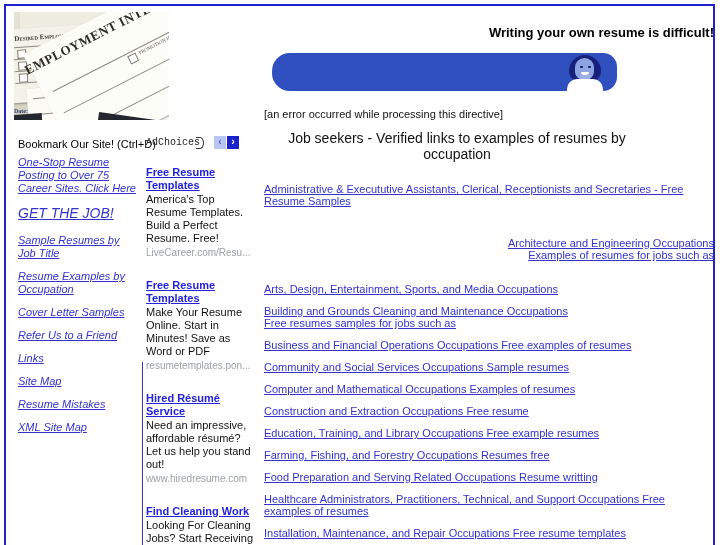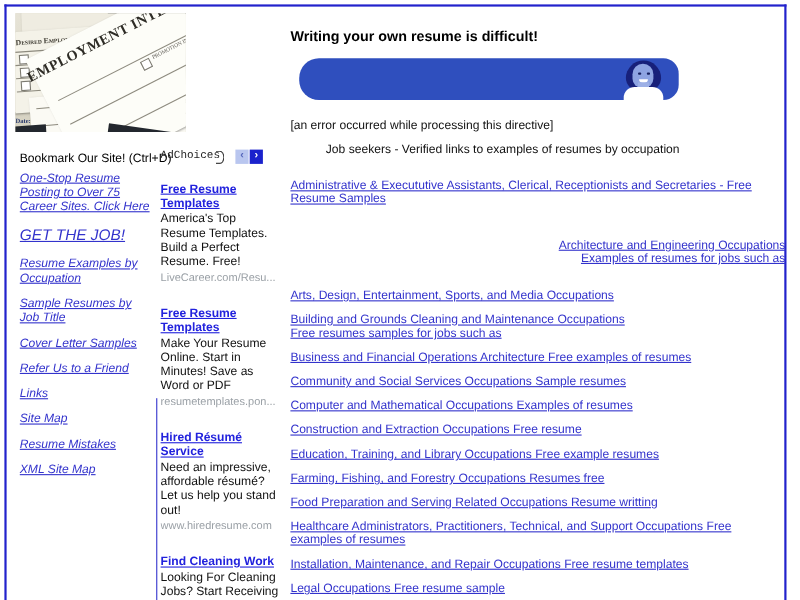--- a/index.html
+++ b/index.html
@@ -207,21 +207,21 @@
   }
 
   
   #main-col {
     position: absolute;
     left: 258px;
     top: 16px;
     width: 450px;
   }
   .headline {
-    text-align: left;
+    text-align: right;
     font-size: 13px;
     font-weight: bold;
     color: #000;
     margin: 3px 0 0 0;
   }
   .banner {
     position: relative;
     margin: 13px 0 0 8px;
     width: 345px;
     height: 38px;
@@ -277,21 +277,21 @@
     border-radius: 0 0 5px 5px;
   }
 
   .error-note {
     margin: 17px 0 0 0;
     font-size: 11px;
     color: #111;
   }
   .subhead {
     margin: 10px 0 0 0;
-    font-size: 11px;
+    font-size: 14px;
     color: #111;
     text-align: center;
     padding-right: 64px;
   }
   .main-links { margin-top: 21px; }
   .link-group { margin-bottom: 10px; }
   .link-group a {
     display: block;
     color: #3333cc;
     text-decoration: underline;
@@ -342,22 +342,22 @@
       <div class="sm-label" style="left:12px; top:106px; font-size:6px; color:#2a3a6d; font-weight:bold;">Date:</div>
       <div class="emp-text">EMPLOYMENT INTERVIEW</div>
     </div>
   </div>
 
   <div class="bookmark-line">Bookmark Our Site! (Ctrl+D)</div>
 
   <div class="side-links" id="side-links">
       <a href="#">One-Stop Resume Posting to Over 75 Career Sites. Click Here</a>
       <a href="#" class="big">GET THE JOB!</a>
+      <a href="#">Sample Resumes by Job Title</a>
       <a href="#">Resume Examples by Occupation</a>
-      <a href="#">Sample Resumes by Job Title</a>
       <a href="#">Cover Letter Samples</a>
       <a href="#">Refer Us to a Friend</a>
       <a href="#">Links</a>
       <a href="#">Site Map</a>
       <a href="#">Resume Mistakes</a>
       <a href="#">XML Site Map</a>
     </div>
 
   <div class="v-divider"></div>
 
@@ -418,21 +418,21 @@
           <a href="#">Examples of resumes for jobs such as</a>
         </div>
         <div class="link-group">
           <a href="#">Arts, Design, Entertainment, Sports, and Media Occupations</a>
         </div>
         <div class="link-group">
           <a href="#">Building and Grounds Cleaning and Maintenance Occupations</a>
           <a href="#">Free resumes samples for jobs such as</a>
         </div>
         <div class="link-group">
-          <a href="#">Business and Financial Operations Architecture Free examples of resumes</a>
+          <a href="#">Business and Financial Operations Occupations Free examples of resumes</a>
         </div>
         <div class="link-group">
           <a href="#">Community and Social Services Occupations Sample resumes</a>
         </div>
         <div class="link-group">
           <a href="#">Computer and Mathematical Occupations Examples of resumes</a>
         </div>
         <div class="link-group">
           <a href="#">Construction and Extraction Occupations Free resume</a>
         </div>

